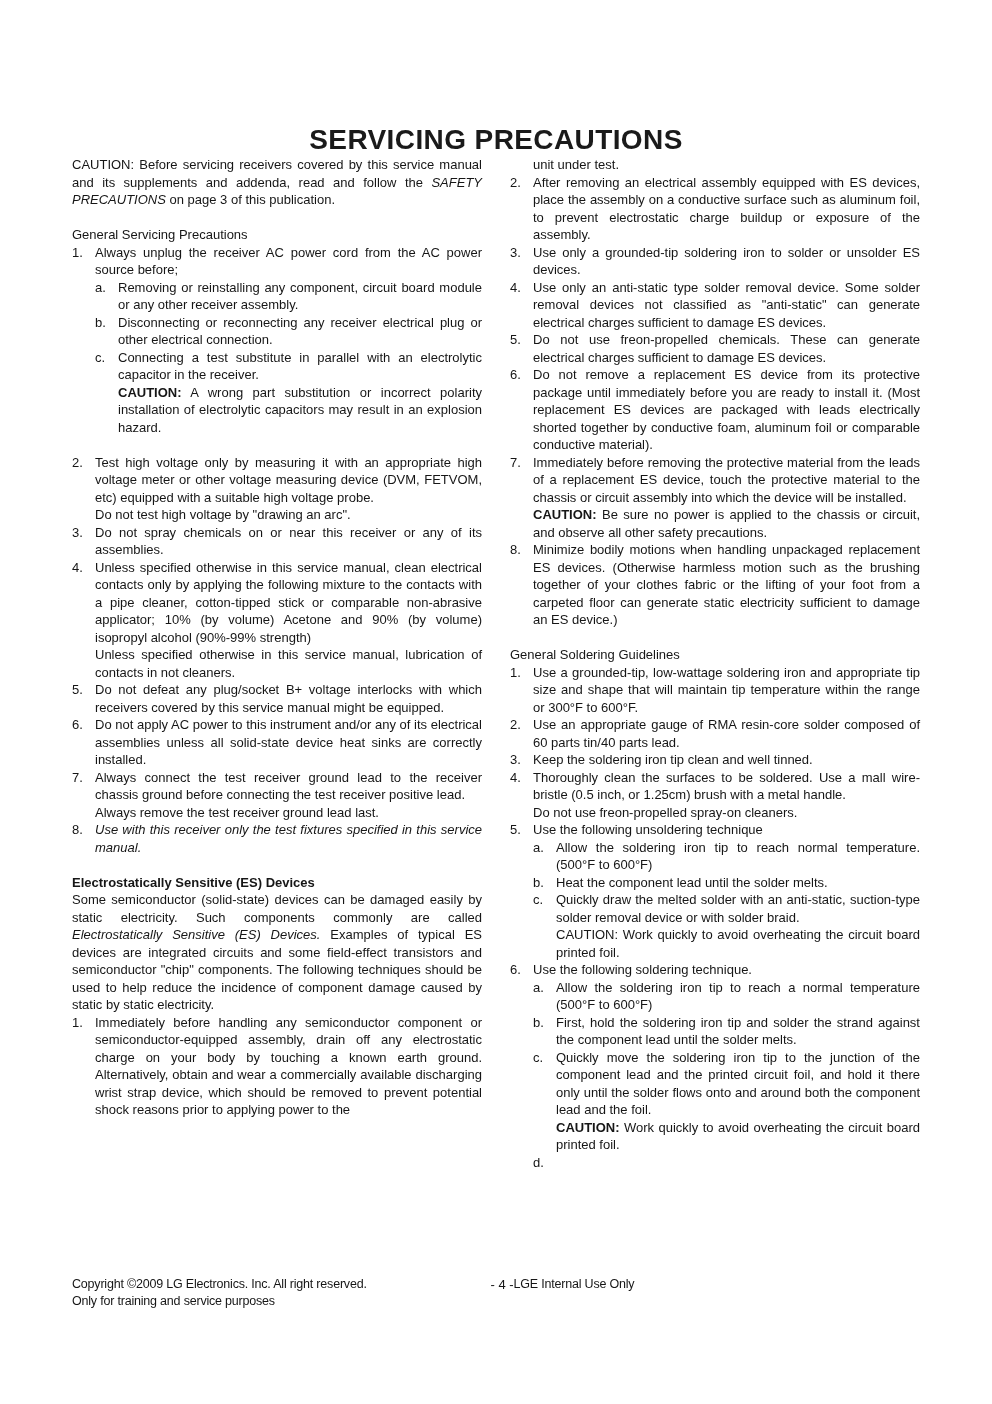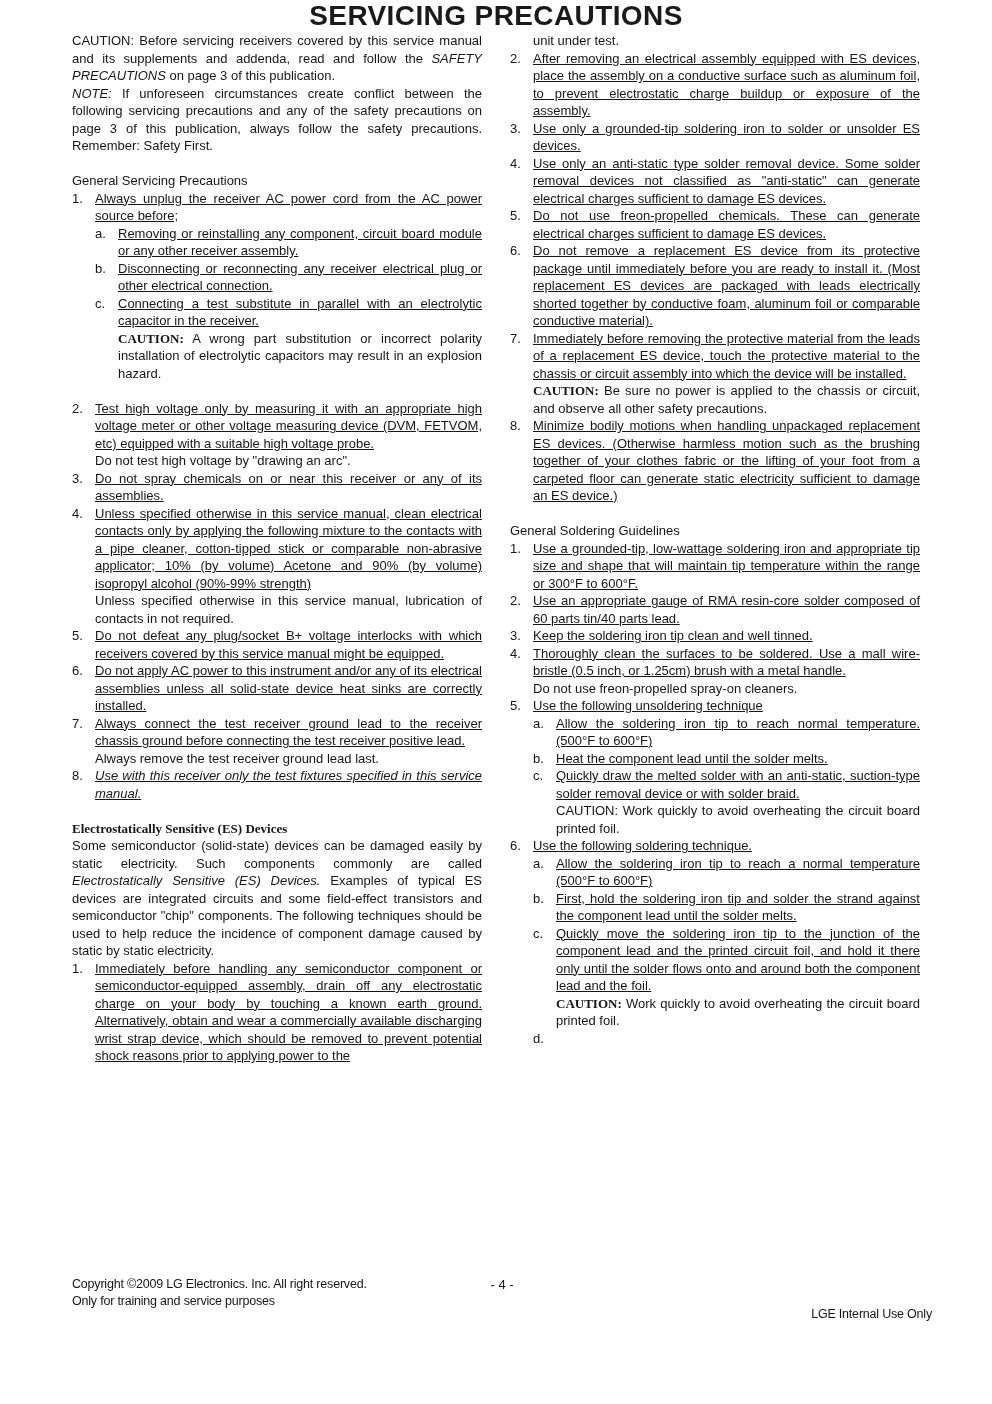--- a/index.html
+++ b/index.html
@@ -4,52 +4,51 @@
 <style>
   html,body{margin:0;padding:0;}
   body{
     width:992px;height:1404px;background:#ffffff;position:relative;
     font-family:"Liberation Sans","DejaVu Sans",sans-serif;
     color:#161616;overflow:hidden;
     -webkit-font-smoothing:antialiased;
   }
   .page{padding:0 72px;}
   .title{
-    margin:0;text-align:center;
+    padding-top:124px;margin:0;text-align:center;
     font-size:28px;font-weight:bold;letter-spacing:.4px;color:#1a1a1a;
   }
   .columns{display:flex;gap:28px;margin-top:0;}
   .col{width:410px;flex:0 0 410px;font-size:13px;line-height:17.5px;}
   .para{text-align:justify;}
   .para.ind1{padding-left:23px;}
   .para.ind2{padding-left:46px;}
   .gap{height:17.5px;}
   .item{display:flex;align-items:flex-start;}
   .item .marker{flex:0 0 23px;}
   .item.lvl2{padding-left:23px;}
-  .item .runs{flex:1;text-align:justify;text-decoration:underline;}
-  .bd{font-weight:bold;font-family:Liberation Serif, serif;}
+  .item .runs{flex:1;text-align:justify;}
+  .bd{font-weight:bold;}
   .it{font-style:italic;}
   .footer{
     position:absolute;left:72px;right:60px;top:1276px;
     display:grid;grid-template-columns:1fr auto 1fr;align-items:start;
     font-size:12.5px;line-height:17px;letter-spacing:-.2px;
   }
   .footer .center{text-align:center;font-size:13px;letter-spacing:0;}
-  .footer .right{text-align:right;margin-top:30px;}
+  .footer .right{text-align:left;}
 </style>
 </head>
 <body>
 
 <div class="page">
   <h1 class="title">SERVICING PRECAUTIONS</h1>
   <div class="columns">
     <div class="col" id="col-left">
         <div class="para"><span>CAUTION: Before servicing receivers covered by this service manual and its supplements and addenda, read and follow the </span><span class="it">SAFETY PRECAUTIONS</span><span> on page 3 of this publication.</span></div>
-        <div class="para"><span class="it">NOTE:</span><span> If unforeseen circumstances create conflict between the following servicing precautions and any of the safety precautions on page 3 of this publication, always follow the safety precautions. Remember: Safety First.</span></div>
         <div class="gap"></div>
         <div class="para"><span>General Servicing Precautions</span></div>
         <div class="item lvl1">
           <span class="marker">1.</span>
           <div class="runs"><span>Always unplug the receiver AC power cord from the AC power source before;</span></div>
         </div>
         <div class="item lvl2">
           <span class="marker">a.</span>
           <div class="runs"><span>Removing or reinstalling any component, circuit board module or any other receiver assembly.</span></div>
         </div>
@@ -69,21 +68,21 @@
         </div>
         <div class="para ind1"><span>Do not test high voltage by "drawing an arc".</span></div>
         <div class="item lvl1">
           <span class="marker">3.</span>
           <div class="runs"><span>Do not spray chemicals on or near this receiver or any of its assemblies.</span></div>
         </div>
         <div class="item lvl1">
           <span class="marker">4.</span>
           <div class="runs"><span>Unless specified otherwise in this service manual, clean electrical contacts only by applying the following mixture to the contacts with a pipe cleaner, cotton-tipped stick or comparable non-abrasive applicator; 10% (by volume) Acetone and 90% (by volume) isopropyl alcohol (90%-99% strength)</span></div>
         </div>
-        <div class="para ind1"><span>Unless specified otherwise in this service manual, lubrication of contacts in not required.</span></div>
+        <div class="para ind1"><span>Unless specified otherwise in this service manual, lubrication of contacts in not cleaners.</span></div>
         <div class="item lvl1">
           <span class="marker">5.</span>
           <div class="runs"><span>Do not defeat any plug/socket B+ voltage interlocks with which receivers covered by this service manual might be equipped.</span></div>
         </div>
         <div class="item lvl1">
           <span class="marker">6.</span>
           <div class="runs"><span>Do not apply AC power to this instrument and/or any of its electrical assemblies unless all solid-state device heat sinks are correctly installed.</span></div>
         </div>
         <div class="item lvl1">
           <span class="marker">7.</span>

